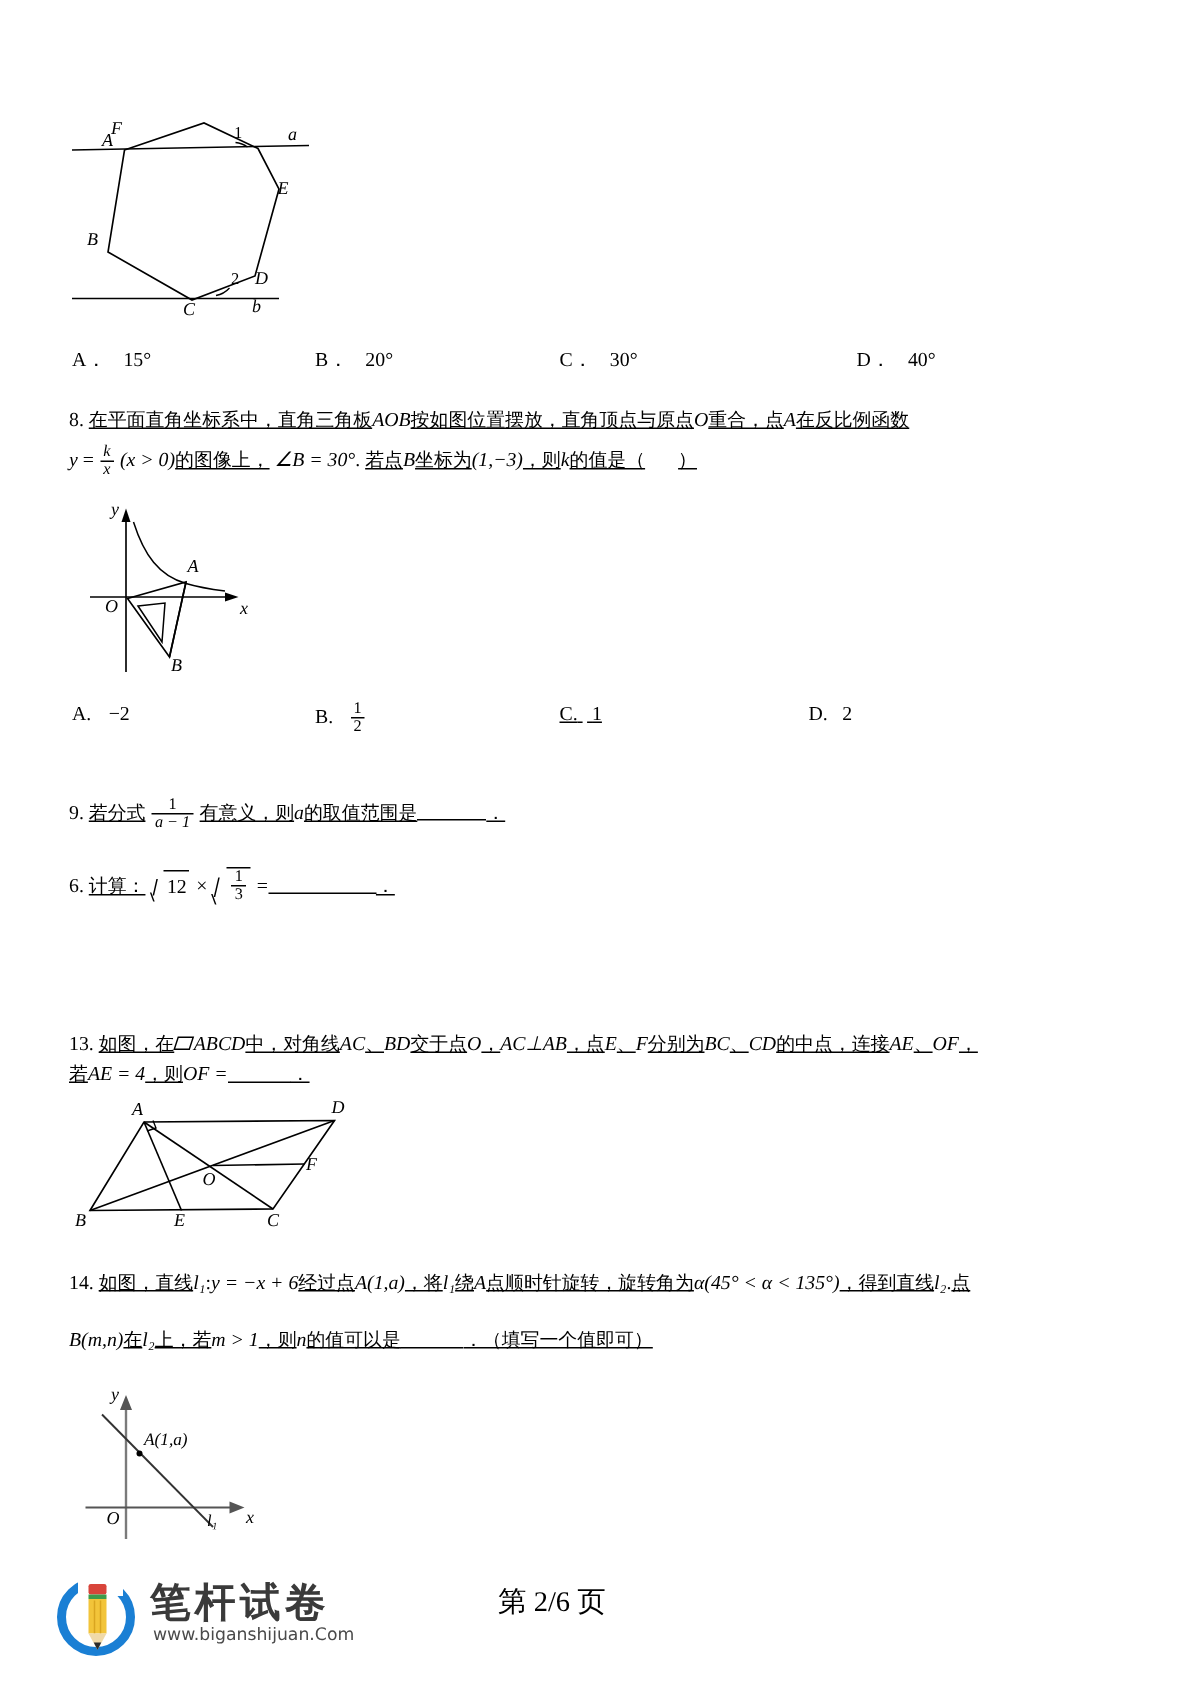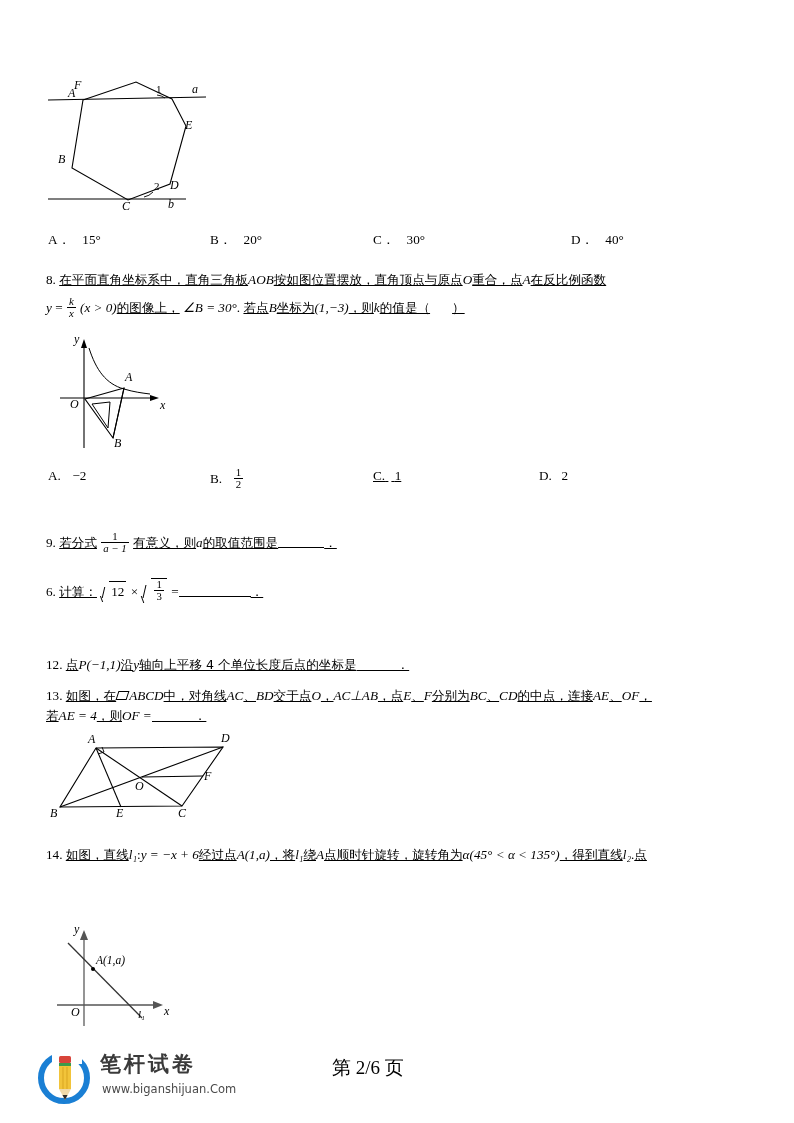--- a/index.html
+++ b/index.html
@@ -128,21 +128,21 @@
     content: "";
     position: absolute;
     left: 8px; top: -6px;
     width: 30px; height: 12px;
     background: #ffffff;
   }
   .logo-cn {
     position: absolute;
     font-family: "DejaVu Sans", sans-serif;
     font-weight: bold;
-    font-size: 21px;
+    font-size: 27px;
     color: #3a3a3a;
     letter-spacing: 3px;
     white-space: nowrap;
   }
   .logo-url {
     position: absolute;
     font-family: "DejaVu Sans", sans-serif;
     font-size: 11.5px;
     color: #4a4a4a;
     white-space: nowrap;
@@ -294,24 +294,20 @@
         <span class="frac" style="vertical-align:-0.45em">
           <span class="num">1</span>
           <span class="den">3</span>
         </span>
       </span>
     </span>
     <span class="mn">=</span><span class="blank" style="width:72px"></span><span class="cn">．</span>
   </div>
 
 
-  <div class="abs qtext" style="left:46px; top:655px;">
-    <span>12.</span>
-    <span class="cn">点</span><span class="mi">P(−1,1)</span><span class="cn">沿</span><span class="mi">y</span><span class="cn">轴向上平移 4 个单位长度后点的坐标是</span><span class="blank" style="width:40px"></span><span class="cn">．</span>
-  </div>
 
   <div class="abs qtext" style="left:46px; top:686px; width:712px;">
     <span>13.</span>
     <span class="cn">如图，在</span><span class="pgram"></span><span class="mi">ABCD</span><span class="cn">中，对角线</span><span class="mi">AC</span><span class="cn">、</span><span class="mi">BD</span><span class="cn">交于点</span><span class="mi">O</span><span class="cn">，</span><span class="mi">AC⊥AB</span><span class="cn">，点</span><span class="mi">E</span><span class="cn">、</span><span class="mi">F</span><span class="cn">分别为</span><span class="mi">BC</span><span class="cn">、</span><span class="mi">CD</span><span class="cn">的中点，连接</span><span class="mi">AE</span><span class="cn">、</span><span class="mi">OF</span><span class="cn">，</span>
   </div>
   <div class="abs qtext" style="left:46px; top:706px;">
     <span class="cn">若</span><span class="mi">AE = 4</span><span class="cn">，则</span><span class="mi">OF =</span><span class="blank" style="width:42px"></span><span class="cn">．</span>
   </div>
 
   <div class="fig" style="left:58px; top:727px;">
@@ -334,20 +330,23 @@
     <span class="abs lbl" style="left:-8px; top:79px;">B</span>
     <span class="abs lbl" style="left:120px; top:79px;">C</span>
     <span class="abs lbl" style="left:77px; top:52px;">O</span>
     <span class="abs lbl" style="left:58px; top:79px;">E</span>
     <span class="abs lbl" style="left:146px; top:42px;">F</span>
   </div>
 
   <div class="abs qtext" style="left:46px; top:845px; width:714px;">
     <span>14.</span>
     <span class="cn">如图，直线</span><span class="mi">l₁</span><span class="mn">:</span><span class="mi">y = −x + 6</span><span class="cn">经过点</span><span class="mi">A(1,a)</span><span class="cn">，将</span><span class="mi">l₁</span><span class="cn">绕</span><span class="mi">A</span><span class="cn">点顺时针旋转，旋转角为</span><span class="mi">α</span><span class="mi">(45° &lt; α &lt; 135°)</span><span class="cn">，得到直线</span><span class="mi">l₂</span><span>.</span><span class="cn">点</span>
+  </div>
+  <div class="abs qtext" style="left:46px; top:883px;">
+    <span class="mi">B(m,n)</span><span class="cn">在</span><span class="mi">l₂</span><span class="cn">上，若</span><span class="mi">m &gt; 1</span><span class="cn">，则</span><span class="mi">n</span><span class="cn">的值可以是</span><span class="blank" style="width:42px"></span><span class="cn">．（填写一个值即可）</span>
   </div>
 
   <div class="fig" style="left:54px; top:926px;">
     <svg width="135" height="105" viewBox="0 0 135 105">
 
       <line x1="30" y1="100" x2="30" y2="12" stroke="#7a7a7a" stroke-width="1.6"></line>
       <polygon points="30,4 26,14 34,14" fill="#555"></polygon>
 
       <line x1="3" y1="79" x2="100" y2="79" stroke="#555" stroke-width="1.4"></line>
       <polygon points="109,79 99,75 99,83" fill="#555"></polygon>

